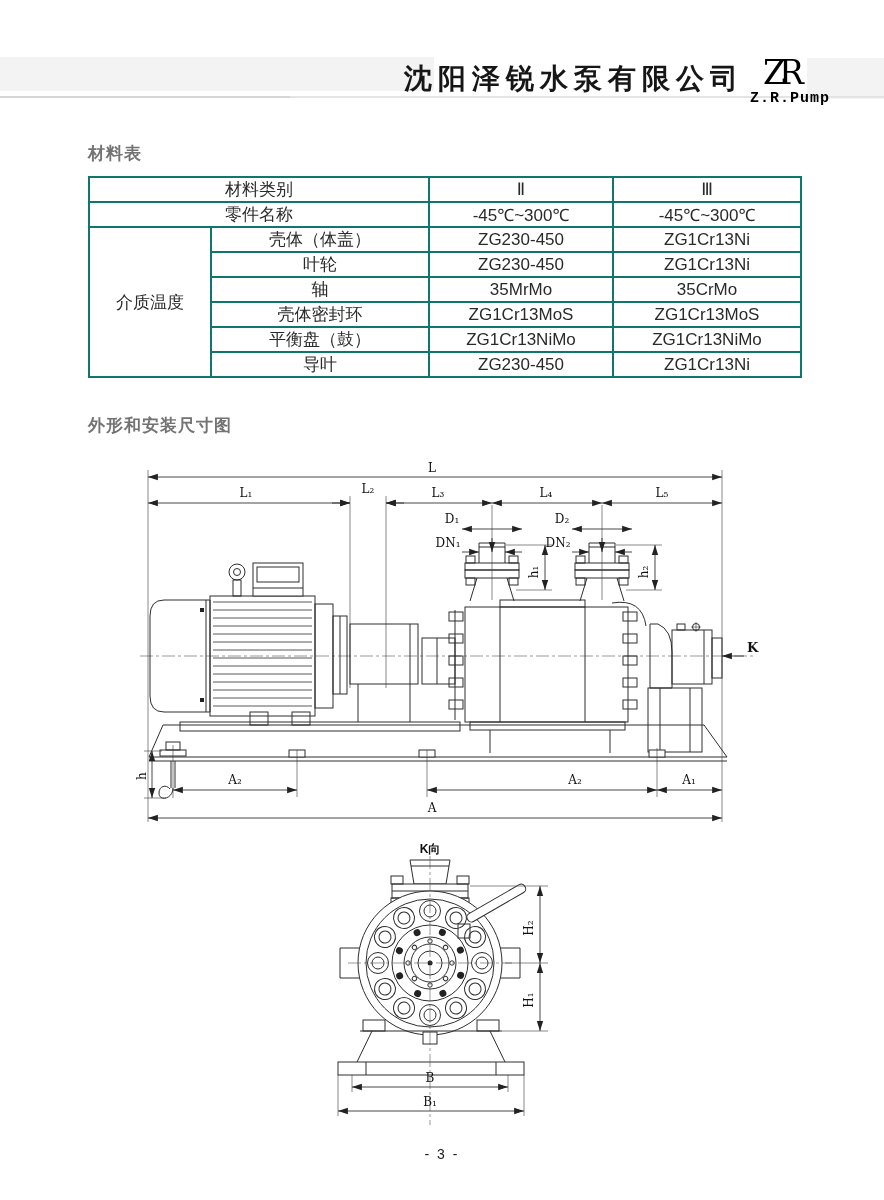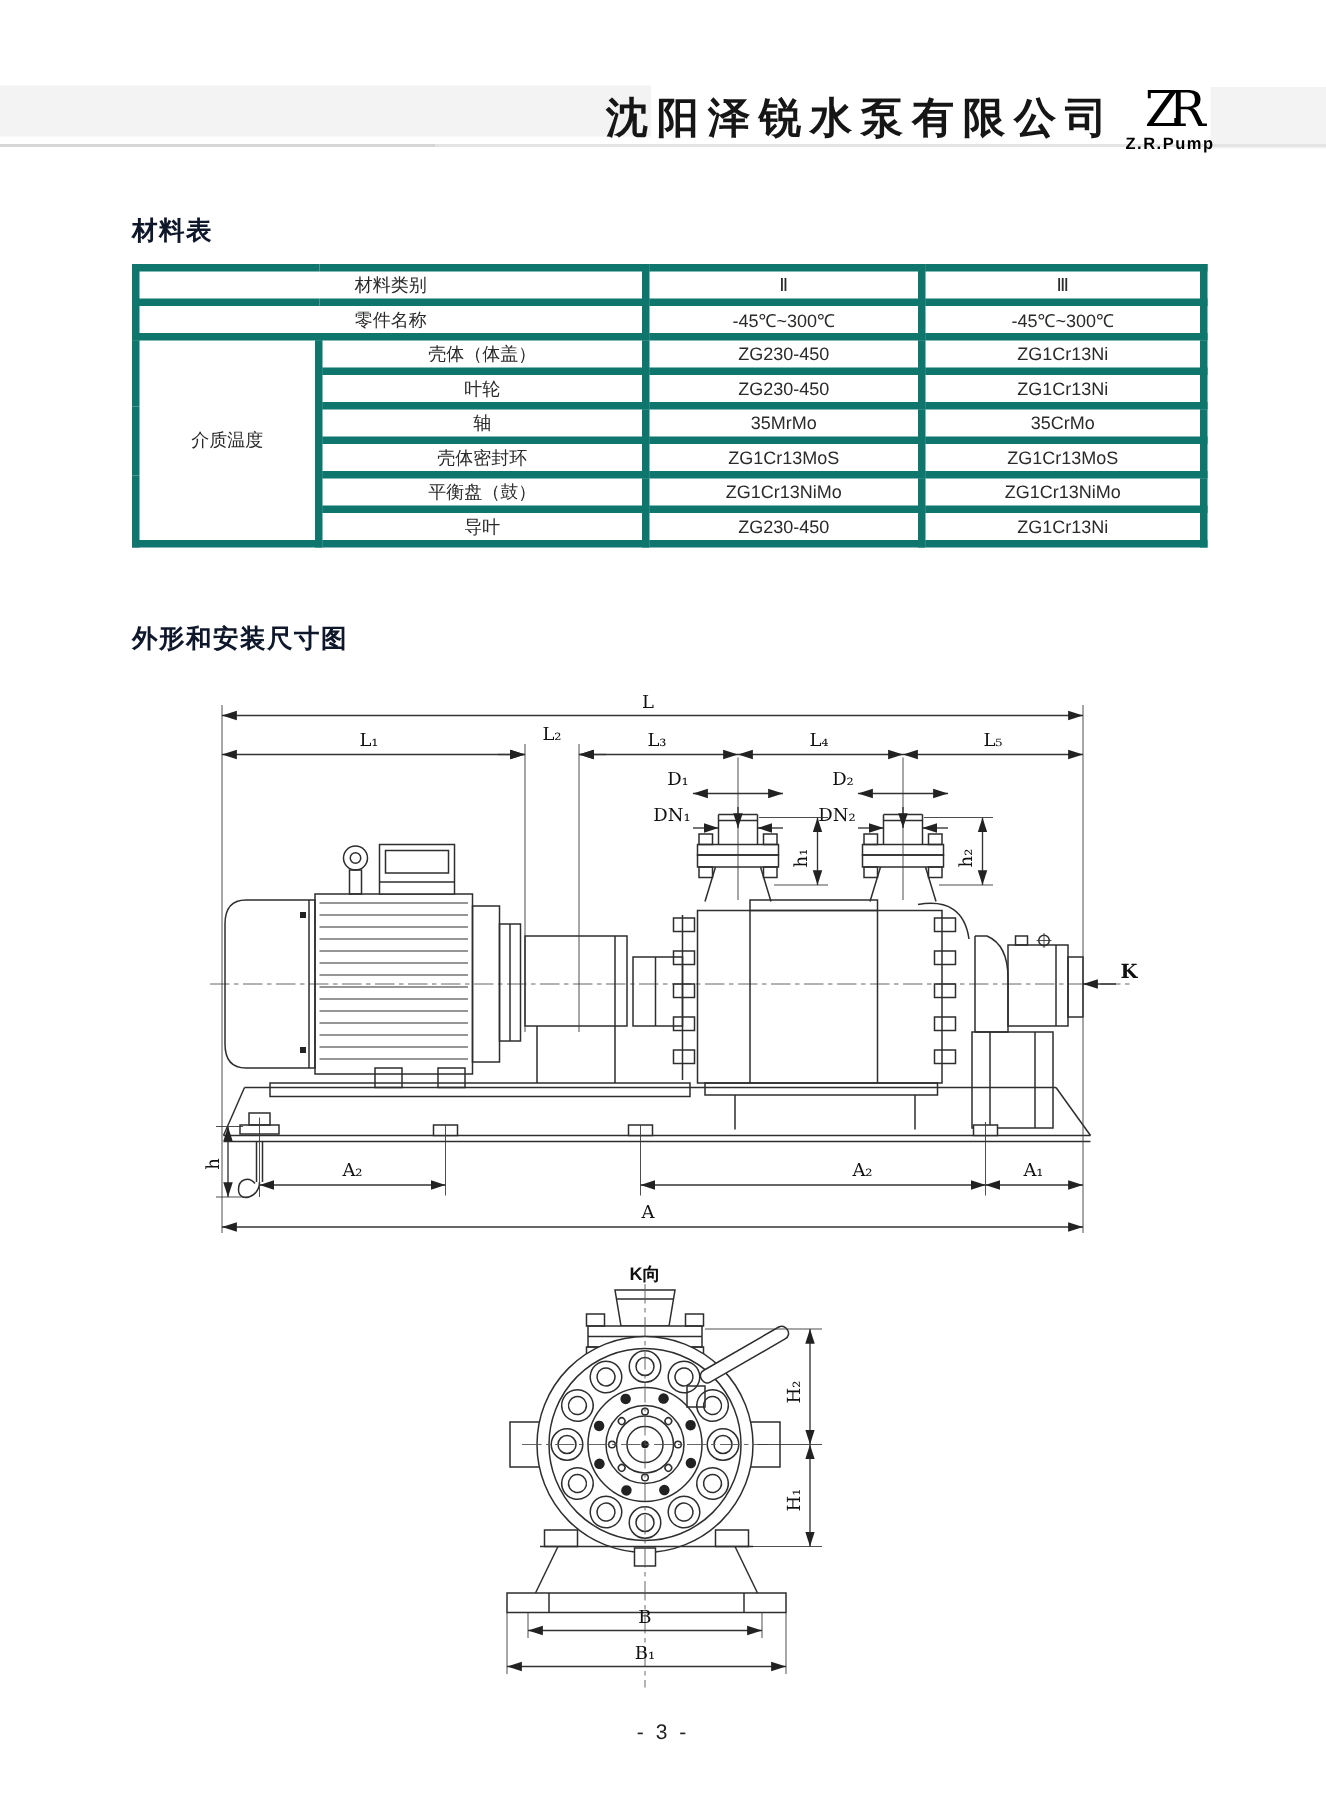--- a/index.html
+++ b/index.html
@@ -10,27 +10,27 @@
   .abs{position:absolute;}
   
   .band{background:#f3f3f3;}
   .rule{background:#e4e4e4;}
   .rule-dark{background:#d6d6d6;}
   .company{
     top:60px;right:140px;font-size:28px;letter-spacing:6px;font-weight:600;color:#161616;
   }
   .logo{top:56px;left:750px;width:60px;text-align:center;color:#000;}
   .logo-zr{font-family:"DejaVu Serif",serif;font-weight:normal;font-size:33px;letter-spacing:-7px;line-height:34px;}
-  .logo-sub{font-family:Liberation Sans, sans-serif;font-weight:bold;font-size:11px;letter-spacing:1px;margin-top:0px;}
-  .sec-title{font-size:17px;font-weight:bold;color:#0f172a;letter-spacing:1px;}
+  .logo-sub{font-family:Liberation Mono, monospace;font-weight:bold;font-size:15px;letter-spacing:1px;margin-top:0px;}
+  .sec-title{font-size:17px;font-weight:bold;color:#737373;letter-spacing:1px;}
   
   table.mat{border-collapse:collapse;table-layout:fixed;width:712px;}
   table.mat td{
-    border:5px solid #0f766e;text-align:center;vertical-align:middle;
-    font-size:12px;color:#2a2a2a;height:18px;padding:0 2px;white-space:nowrap;
+    border:2px solid #0f766e;text-align:center;vertical-align:middle;
+    font-size:17px;color:#2a2a2a;height:18px;padding:0 2px;white-space:nowrap;
   }
   
   svg text{font-family:"DejaVu Serif",serif;font-size:12px;fill:#111;}
   svg text.cjk{font-family:"Liberation Sans",sans-serif;font-size:12px;font-weight:bold;}
   svg text.kbl{font-weight:bold;font-size:13px;}
   .ol{stroke:#2e2e2e;stroke-width:1;fill:none;}
   .olw{stroke:#2e2e2e;stroke-width:1;fill:#ffffff;}
   .thin{stroke:#3a3a3a;stroke-width:0.6;fill:none;}
   .dim{stroke:#333;stroke-width:0.9;fill:none;}
   .cl{stroke:#555;stroke-width:0.6;fill:none;stroke-dasharray:13 3 3 3;}

